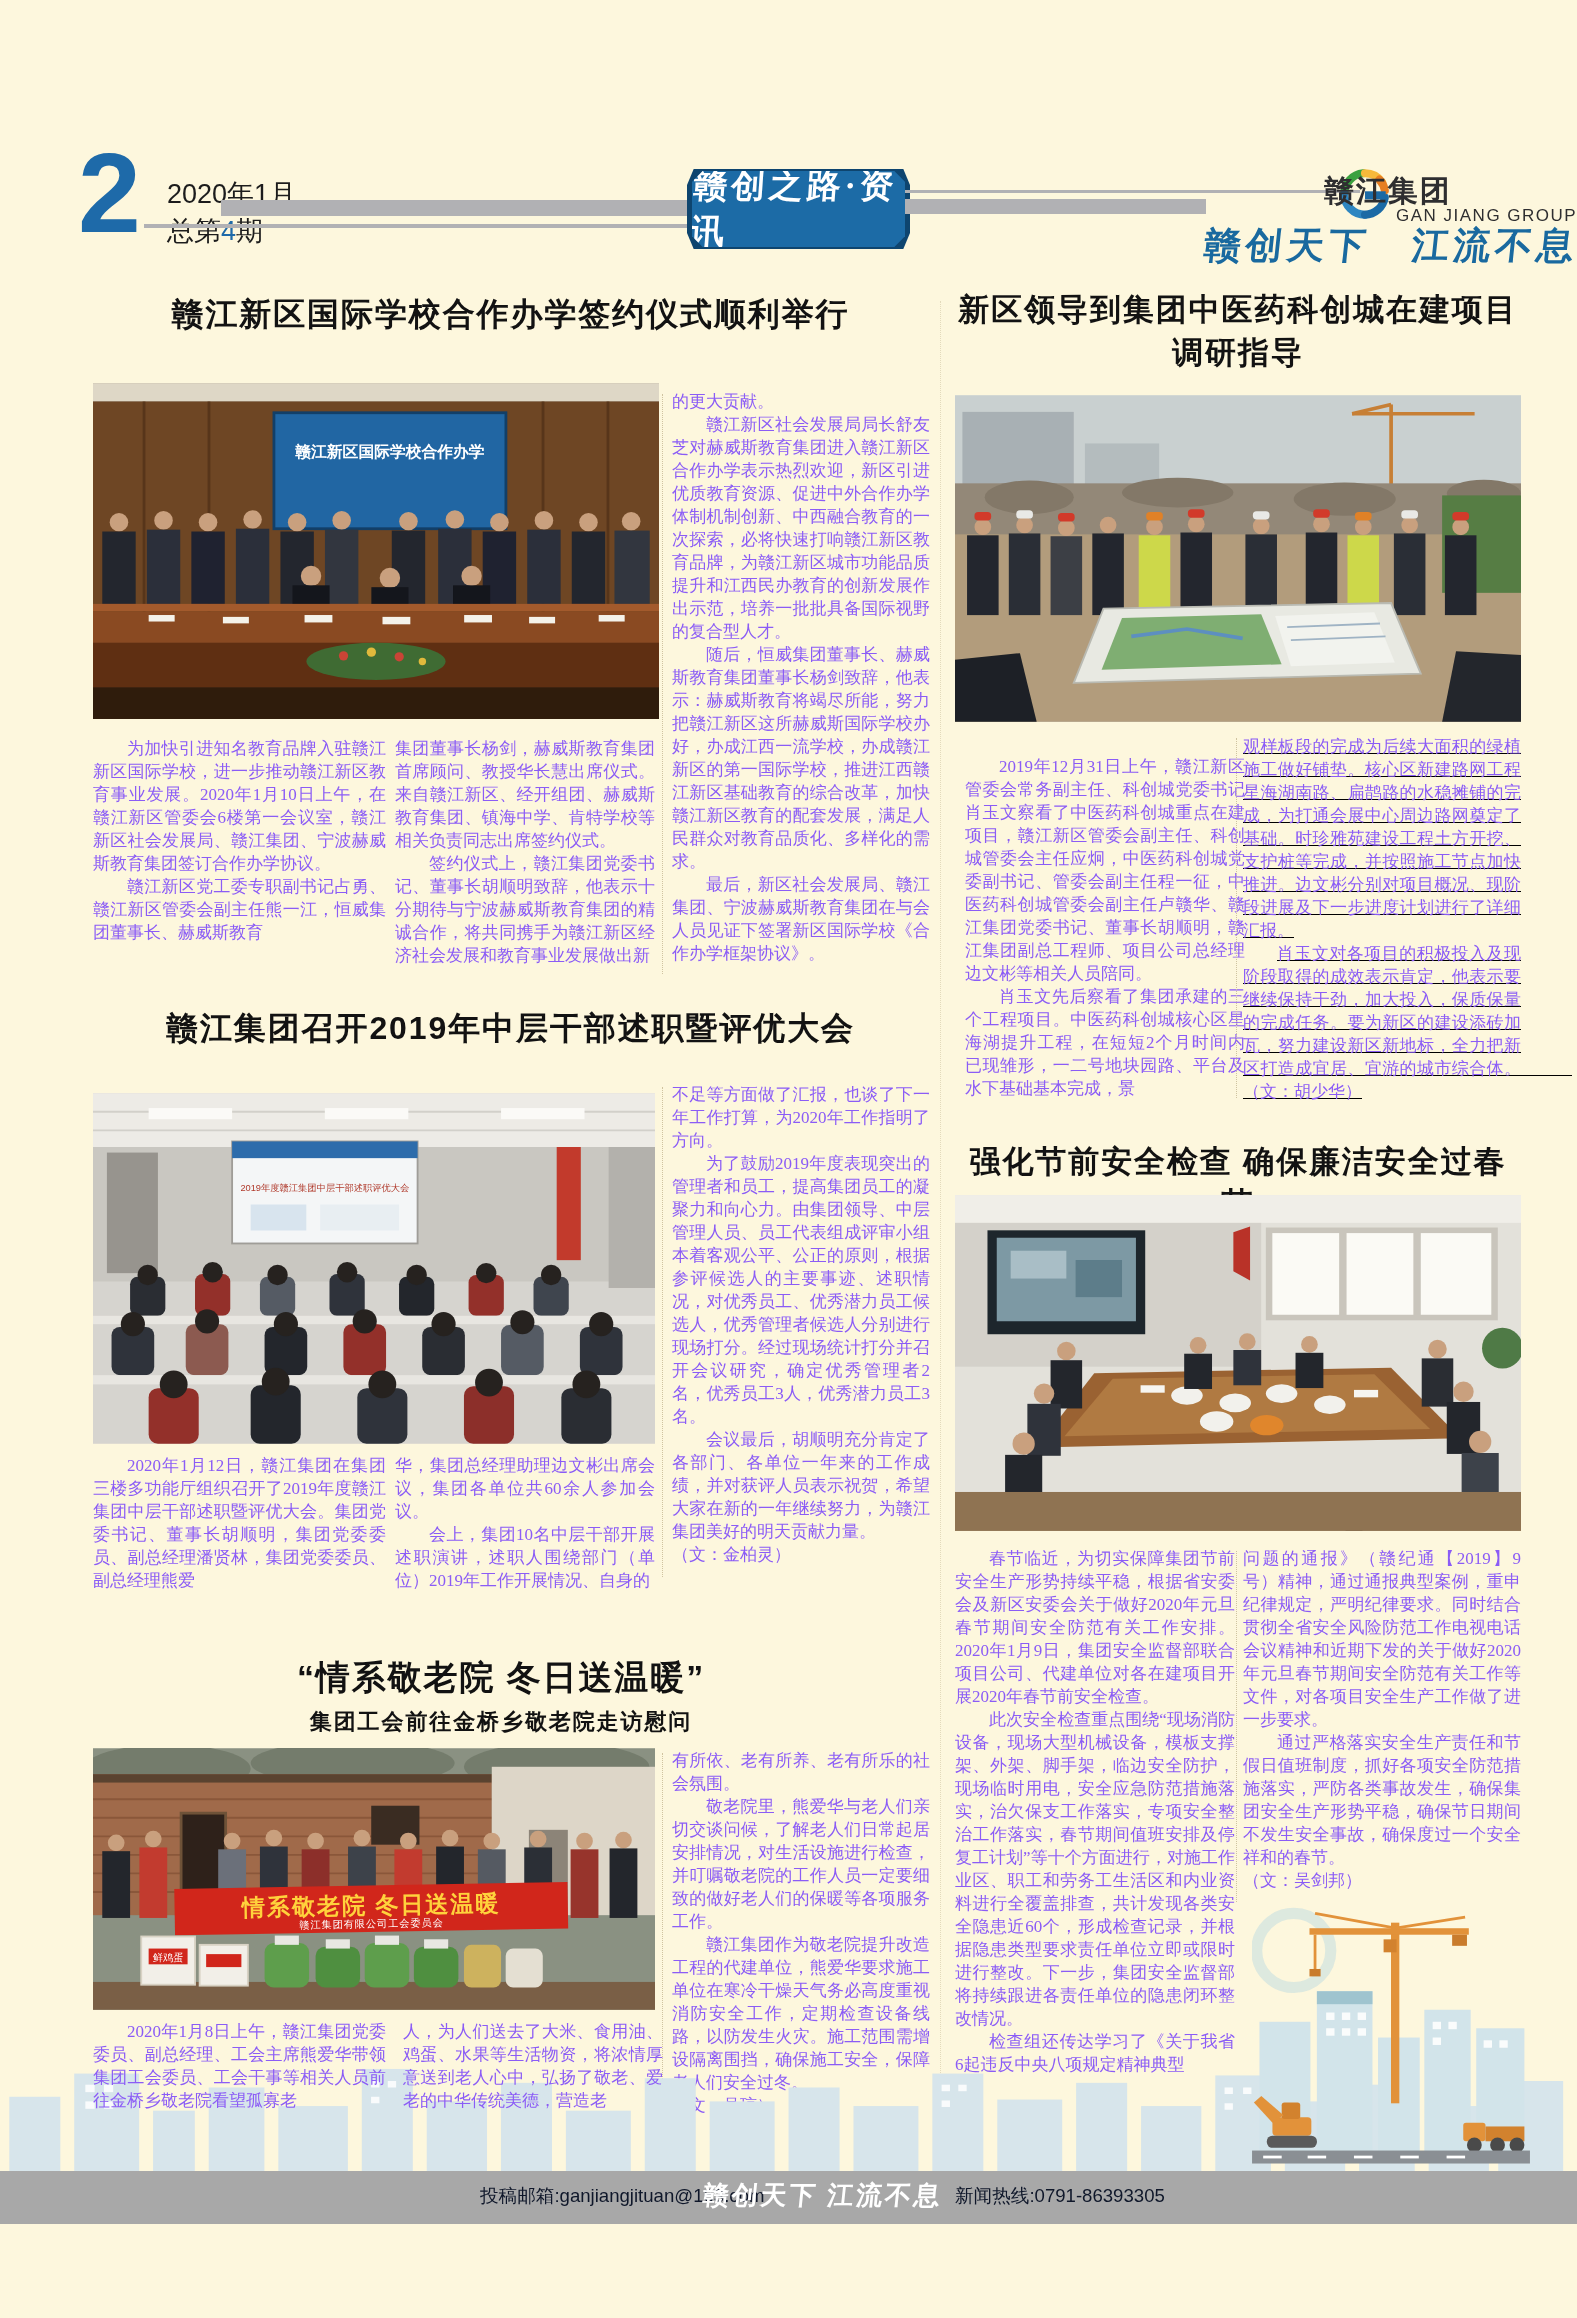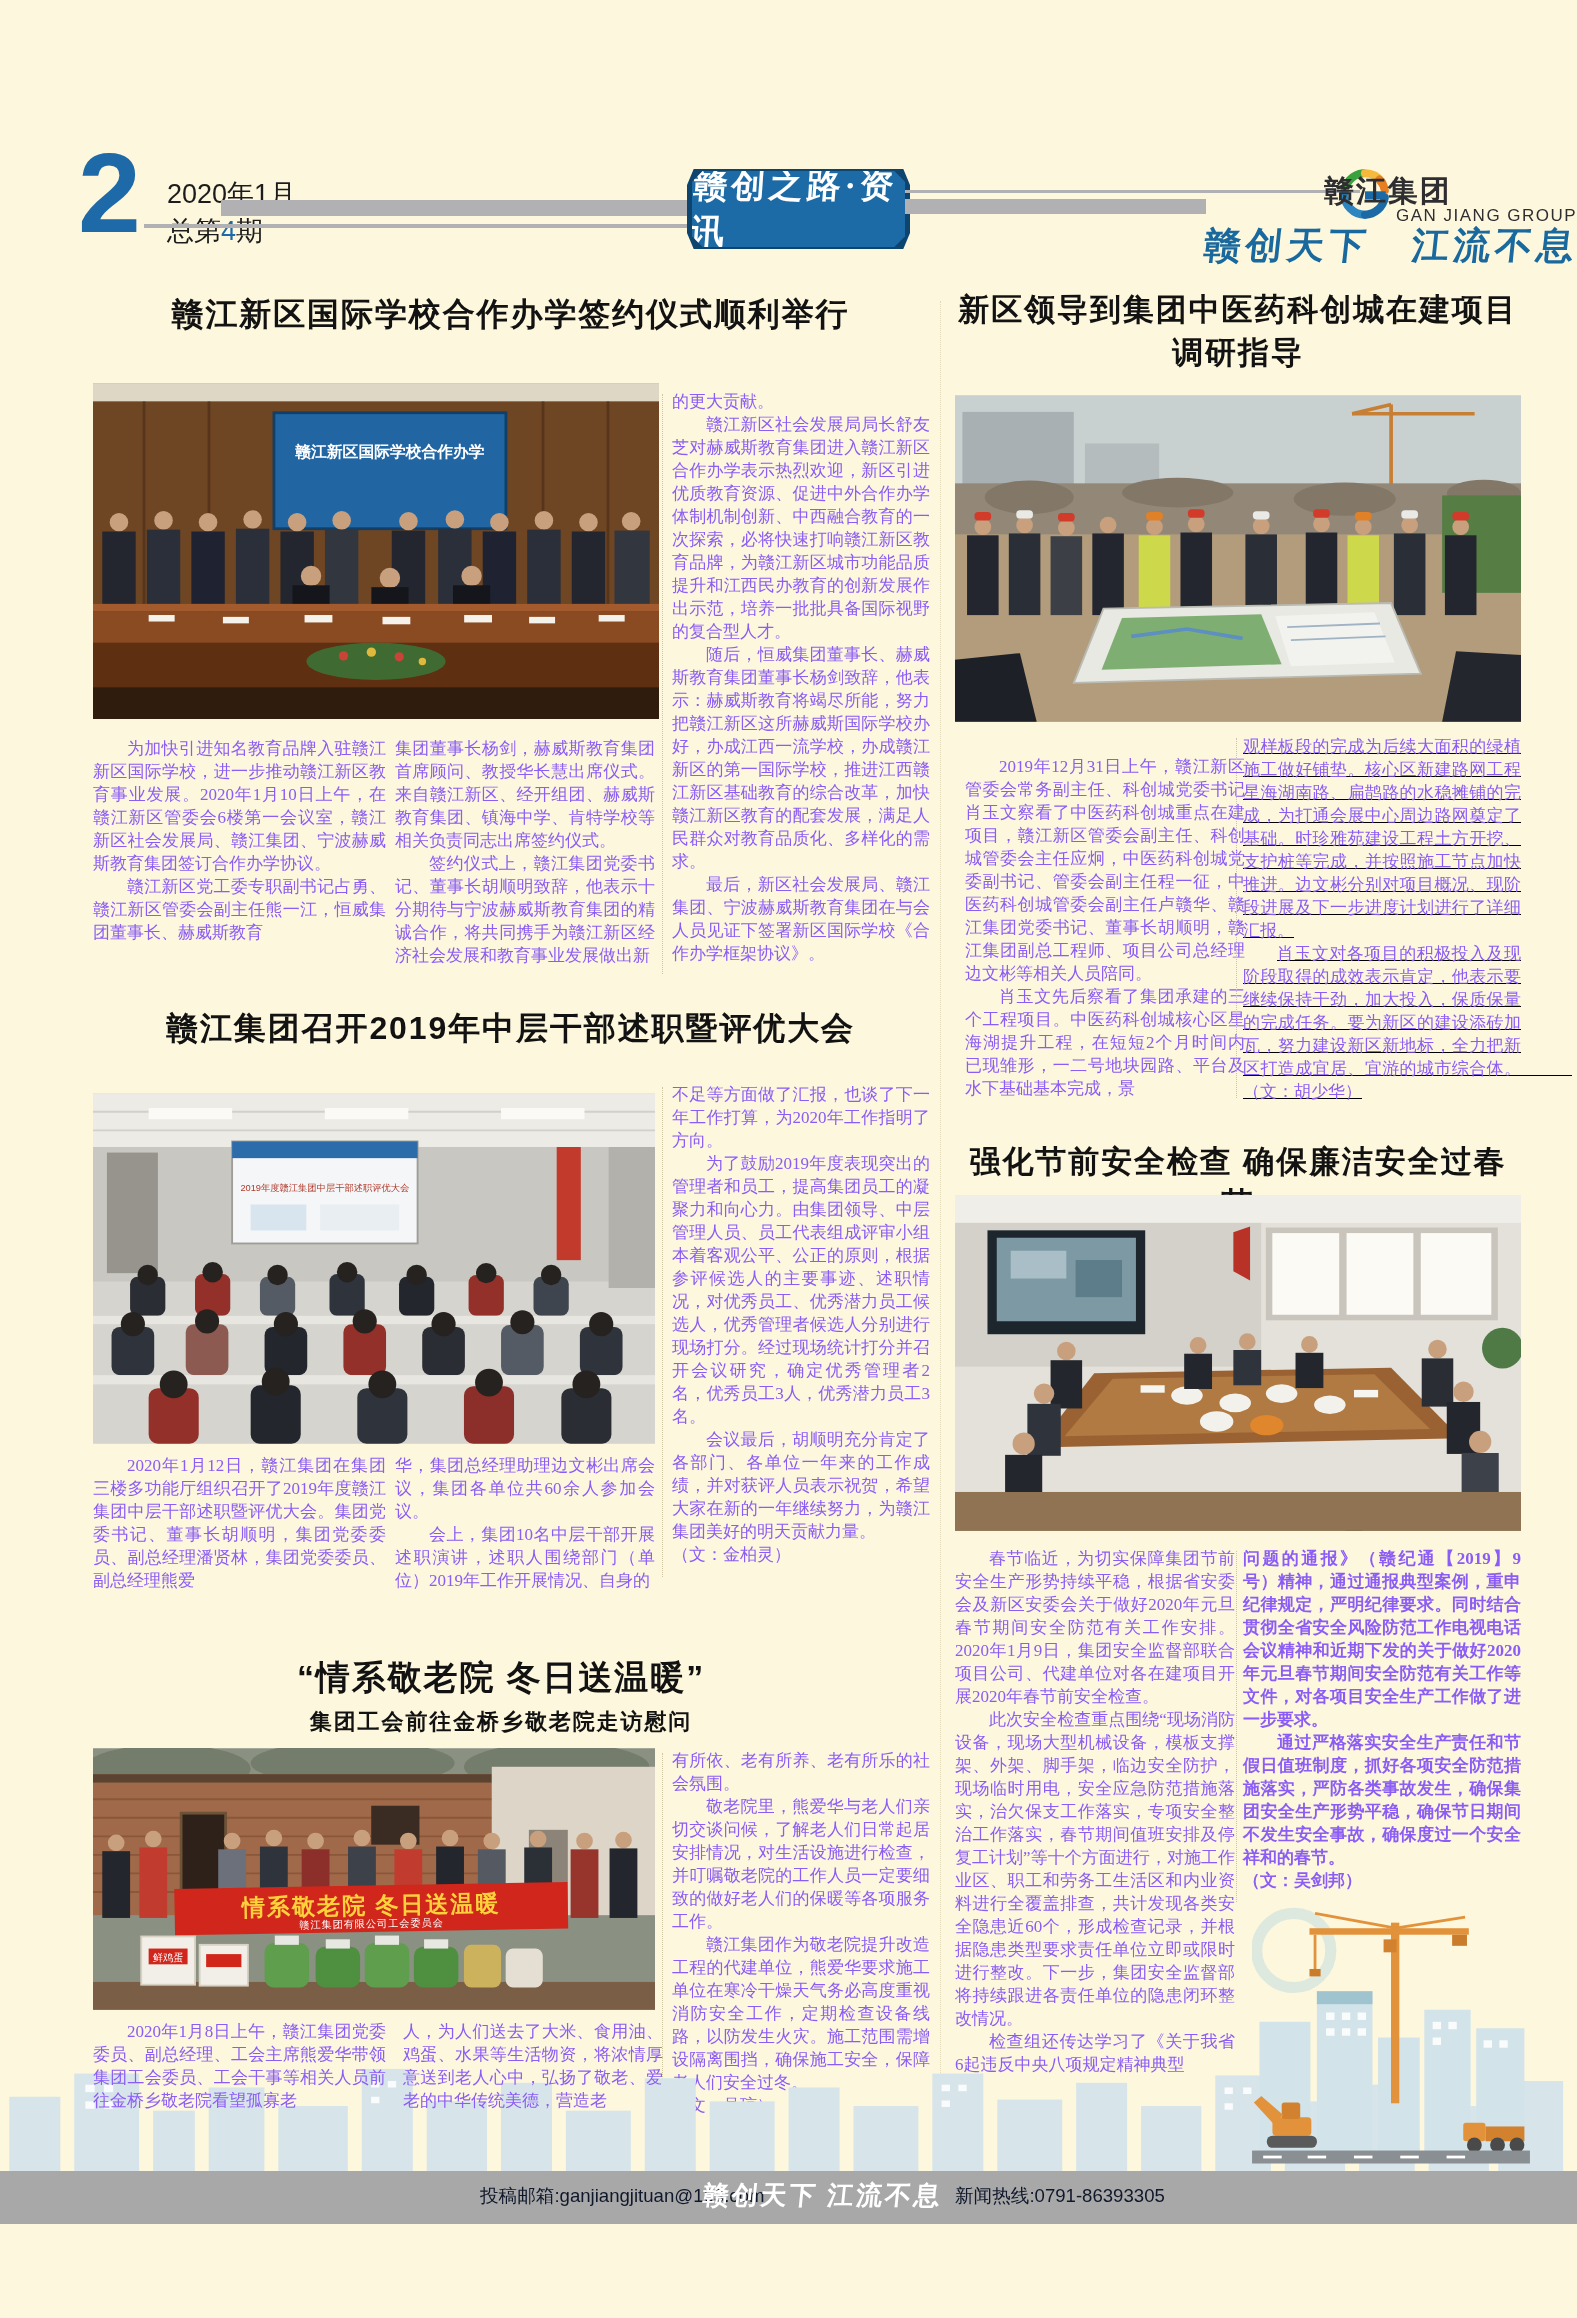--- a/index.html
+++ b/index.html
@@ -386,21 +386,21 @@
     </g>
     <rect y="320" width="610" height="42" fill="#8f7352"></rect>
   </svg>
 
   <div class="abs col" style="left:955px;top:1547px;width:280px;">
     <p class="ind">春节临近，为切实保障集团节前安全生产形势持续平稳，根据省安委会及新区安委会关于做好2020年元旦春节期间安全防范有关工作安排。2020年1月9日，集团安全监督部联合项目公司、代建单位对各在建项目开展2020年春节前安全检查。</p>
     <p class="ind">此次安全检查重点围绕“现场消防设备，现场大型机械设备，模板支撑架、外架、脚手架，临边安全防护，现场临时用电，安全应急防范措施落实，治欠保支工作落实，专项安全整治工作落实，春节期间值班安排及停复工计划”等十个方面进行，对施工作业区、职工和劳务工生活区和内业资料进行全覆盖排查，共计发现各类安全隐患近60个，形成检查记录，并根据隐患类型要求责任单位立即或限时进行整改。下一步，集团安全监督部将持续跟进各责任单位的隐患闭环整改情况。</p>
     <p class="ind">检查组还传达学习了《关于我省6起违反中央八项规定精神典型</p>
   </div>
   <div class="abs vsep" style="left:1236px;top:1551px;height:351px;"></div>
-  <div class="abs col" style="left:1243px;top:1547px;width:278px;font-weight:bold;">
+  <div class="abs col" style="left:1243px;top:1547px;width:278px;">
     <p>问题的通报》（赣纪通【2019】9号）精神，通过通报典型案例，重申纪律规定，严明纪律要求。同时结合贯彻全省安全风险防范工作电视电话会议精神和近期下发的关于做好2020年元旦春节期间安全防范有关工作等文件，对各项目安全生产工作做了进一步要求。</p>
     <p class="ind">通过严格落实安全生产责任和节假日值班制度，抓好各项安全防范措施落实，严防各类事故发生，确保集团安全生产形势平稳，确保节日期间不发生安全事故，确保度过一个安全祥和的春节。</p>
     <p class="byline">（文：吴剑邦）</p>
   </div>
 
   <div class="abs title" style="left:93px;top:1655px;width:816px;font-size:34px;">“情系敬老院 冬日送温暖”</div>
   <div class="abs title" style="left:93px;top:1707px;width:816px;font-size:22px;">集团工会前往金桥乡敬老院走访慰问</div>
 
   <svg class="photo" style="left:93px;top:1748px;" width="562" height="262" viewBox="0 0 606 282">
     <rect width="606" height="282" fill="#8a9182"></rect>

